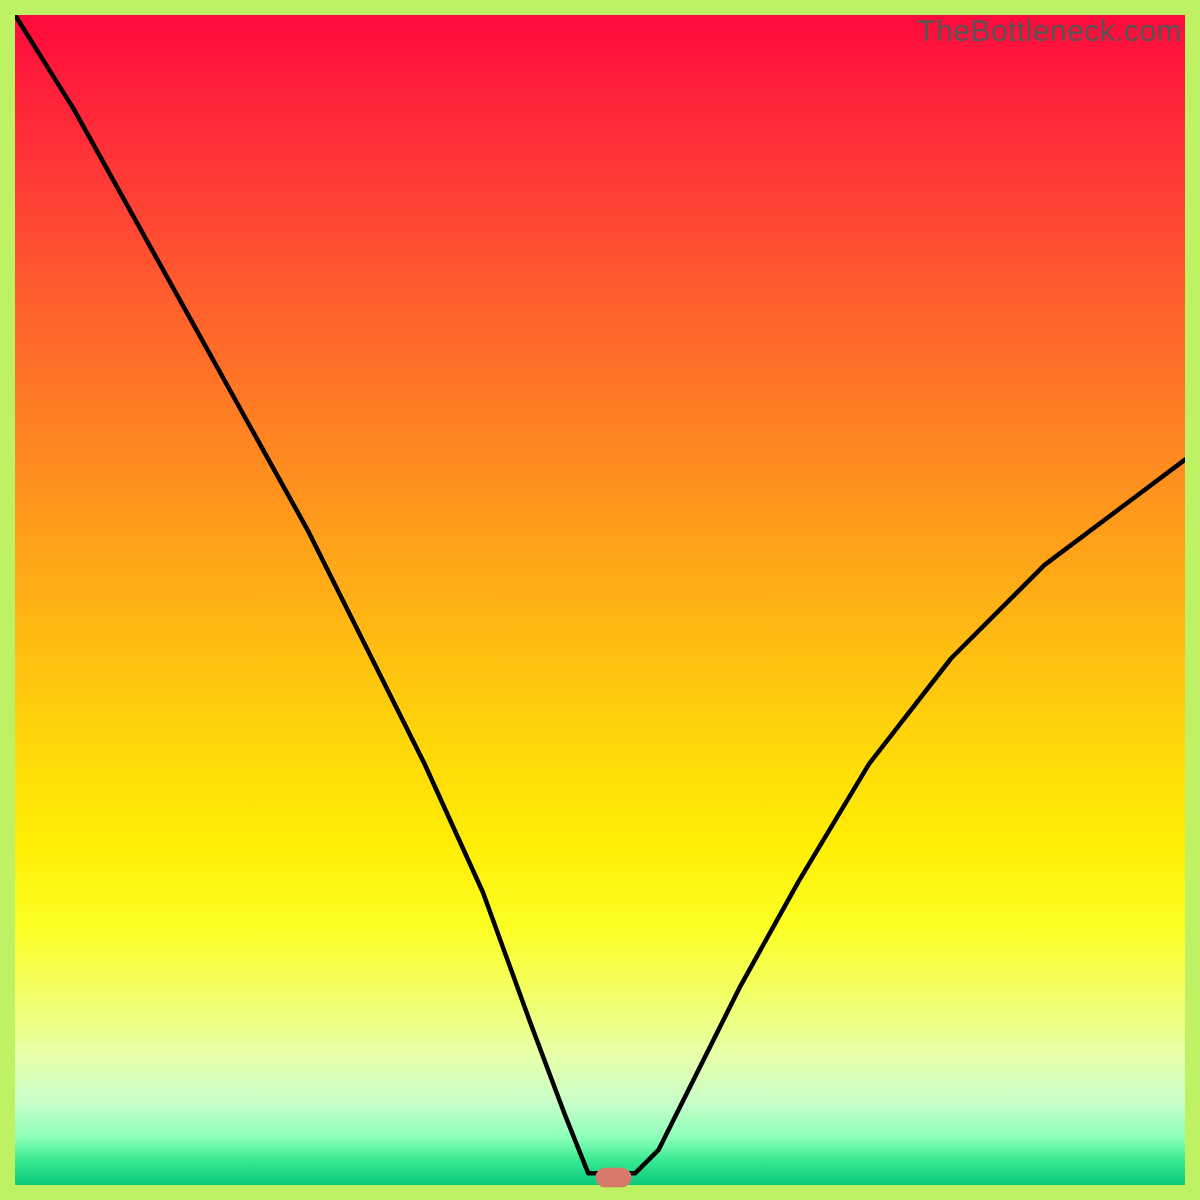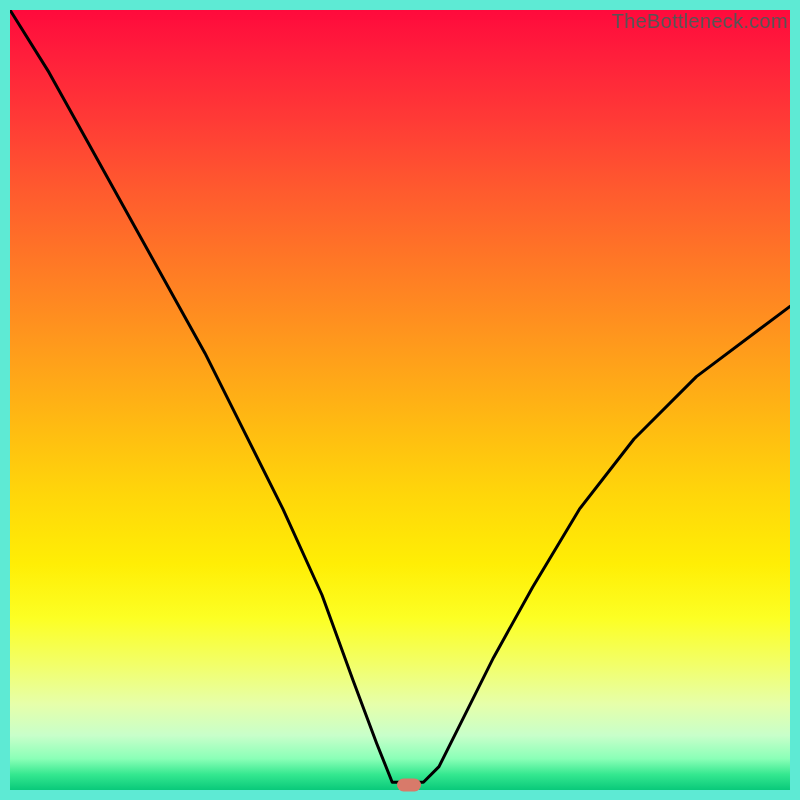--- a/index.html
+++ b/index.html
@@ -8,21 +8,21 @@
     width: 800px;
     height: 800px;
     overflow: hidden;
     background: #000;
     font-family: Arial, Helvetica, sans-serif;
   }
   .chart-container {
     position: relative;
     width: 800px;
     height: 800px;
-    background: #5eead4;
+    background: #bef264;
   }
   .plot-area {
     position: absolute;
     left: 10px;
     top: 10px;
     width: 780px;
     height: 780px;
     background: linear-gradient(to bottom,
       #ff0a3c 0%,
       #ff1f3b 6%,

